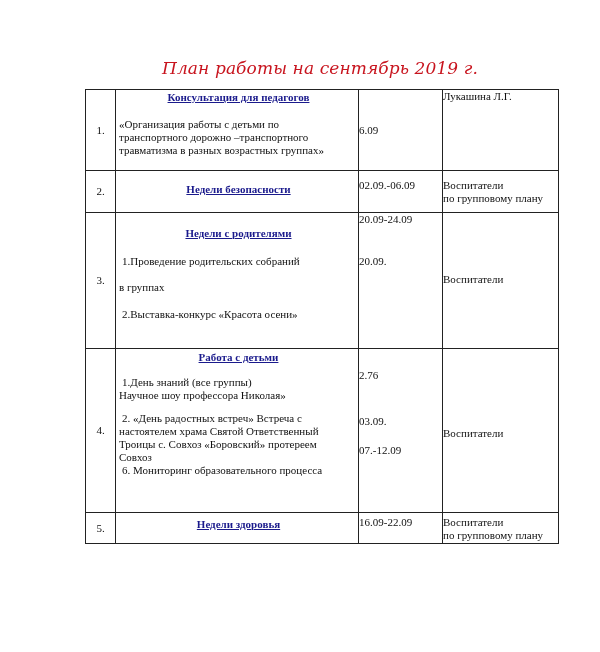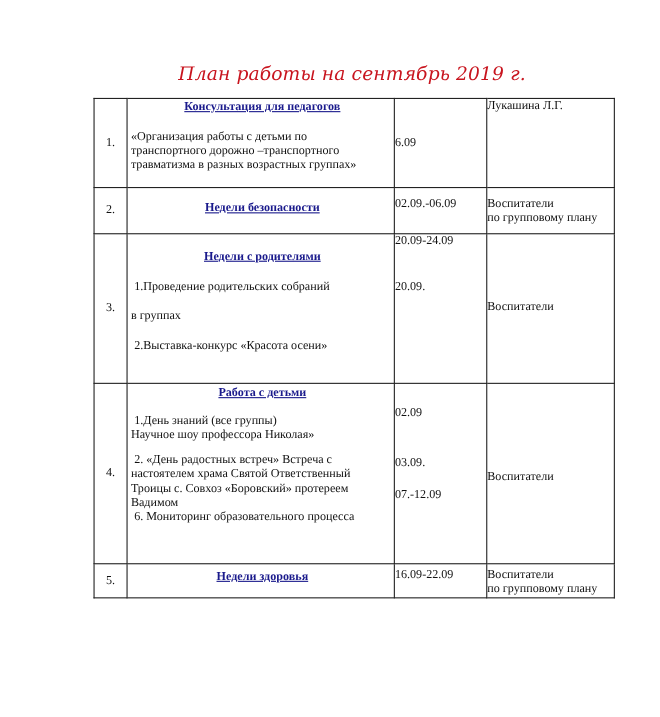--- a/index.html
+++ b/index.html
@@ -81,25 +81,25 @@
 
   <tr style="height:164px">
     <td class="num">4.</td>
     <td>
       <span class="head-link" style="margin-top:2px">Работа с детьми</span>
       <span class="txt" style="margin-top:12px;padding-left:6px">1.День знаний (все группы)</span>
       <span class="txt">Научное шоу профессора Николая»</span>
       <span class="txt" style="margin-top:10px;padding-left:6px">2. «День радостных встреч» Встреча с</span>
       <span class="txt">настоятелем храма Святой Ответственный</span>
       <span class="txt">Троицы с. Совхоз «Боровский» протереем</span>
-      <span class="txt">Вадимом</span>
+      <span class="txt">Совхоз</span>
       <span class="txt" style="padding-left:6px">6. Мониторинг образовательного процесса</span>
     </td>
     <td>
-      <span class="ctr" style="margin-top:20px">02.09</span>
+      <span class="ctr" style="margin-top:20px">2.76</span>
       <span class="ctr date" style="margin-top:33px">03.09.</span>
       <span class="ctr date" style="margin-top:16px">07.-12.09</span>
     </td>
     <td>
           <span class="ctr" style="margin-top:78px">Воспитатели</span>
         </td>
   </tr>
 
   <tr style="height:31px">
     <td class="num">5.</td>

